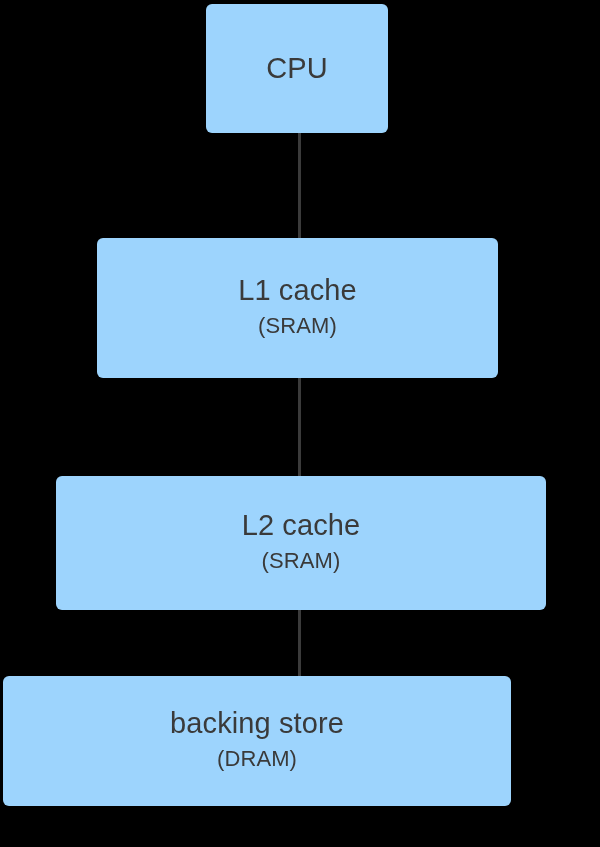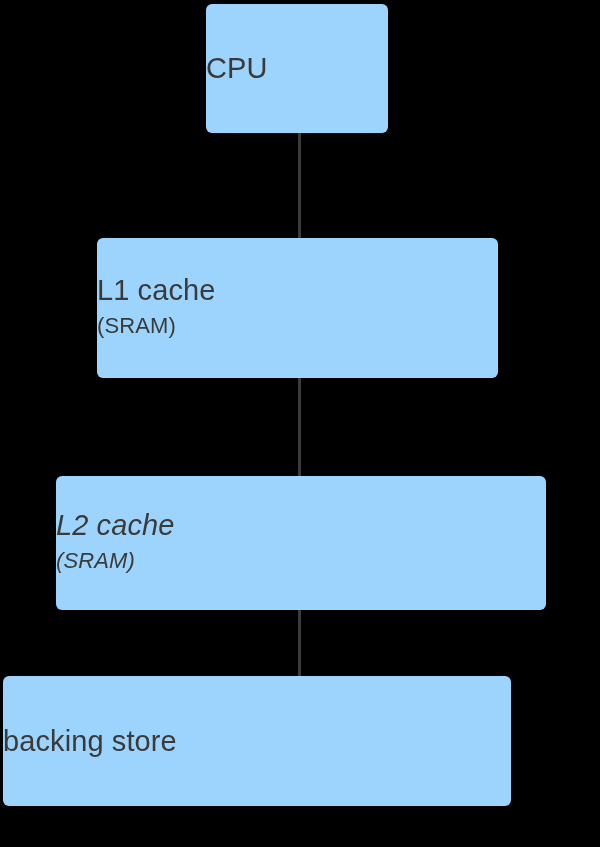--- a/index.html
+++ b/index.html
@@ -24,21 +24,21 @@
     position: absolute;
     background: #3b3b3b;
     width: 3px;
   }
   .node {
     position: absolute;
     background: #9dd4fd;
     border-radius: 6px;
     display: flex;
     flex-direction: column;
-    align-items: flex-start;
+    align-items: center;
     justify-content: center;
     box-sizing: border-box;
   }
   .node-label {
     color: #3a3a3a;
     font-family: "Liberation Sans", sans-serif;
     font-size: 29px;
     font-weight: 400;
     line-height: 35px;
     text-align: center;
@@ -52,21 +52,21 @@
     font-weight: 400;
     line-height: 35px;
     text-align: center;
     letter-spacing: 0.1px;
     white-space: pre;
   }
 
   
   #node-cpu           { left: 206px; top: 4px;   width: 182px; height: 129px; }
   #node-l1-cache      { left: 97px;  top: 238px; width: 401px; height: 140px; }
-  #node-l2-cache      { left: 56px;  top: 476px; width: 490px; height: 134px; font-style: italic; }
+  #node-l2-cache      { left: 56px;  top: 476px; width: 490px; height: 134px; }
   #node-backing-store { left: 3px;   top: 676px; width: 508px; height: 130px; }
 
   
   #edge-cpu-l1        { left: 298px; top: 133px; height: 105px; }
   #edge-l1-l2         { left: 298px; top: 372px; height: 104px; }
   #edge-l2-backing    { left: 298px; top: 610px; height: 102px; }
 </style>
 </head>
 <body>
 
@@ -85,15 +85,16 @@
     <div class="node-sub">(SRAM)</div>
   </div>
 
   <div class="node" id="node-l2-cache">
     <div class="node-label">L2 cache</div>
     <div class="node-sub">(SRAM)</div>
   </div>
 
   <div class="node" id="node-backing-store">
     <div class="node-label">backing store</div>
+    <div class="node-sub">(DRAM)</div>
   </div>
 
 </div>
 
 </body></html>

